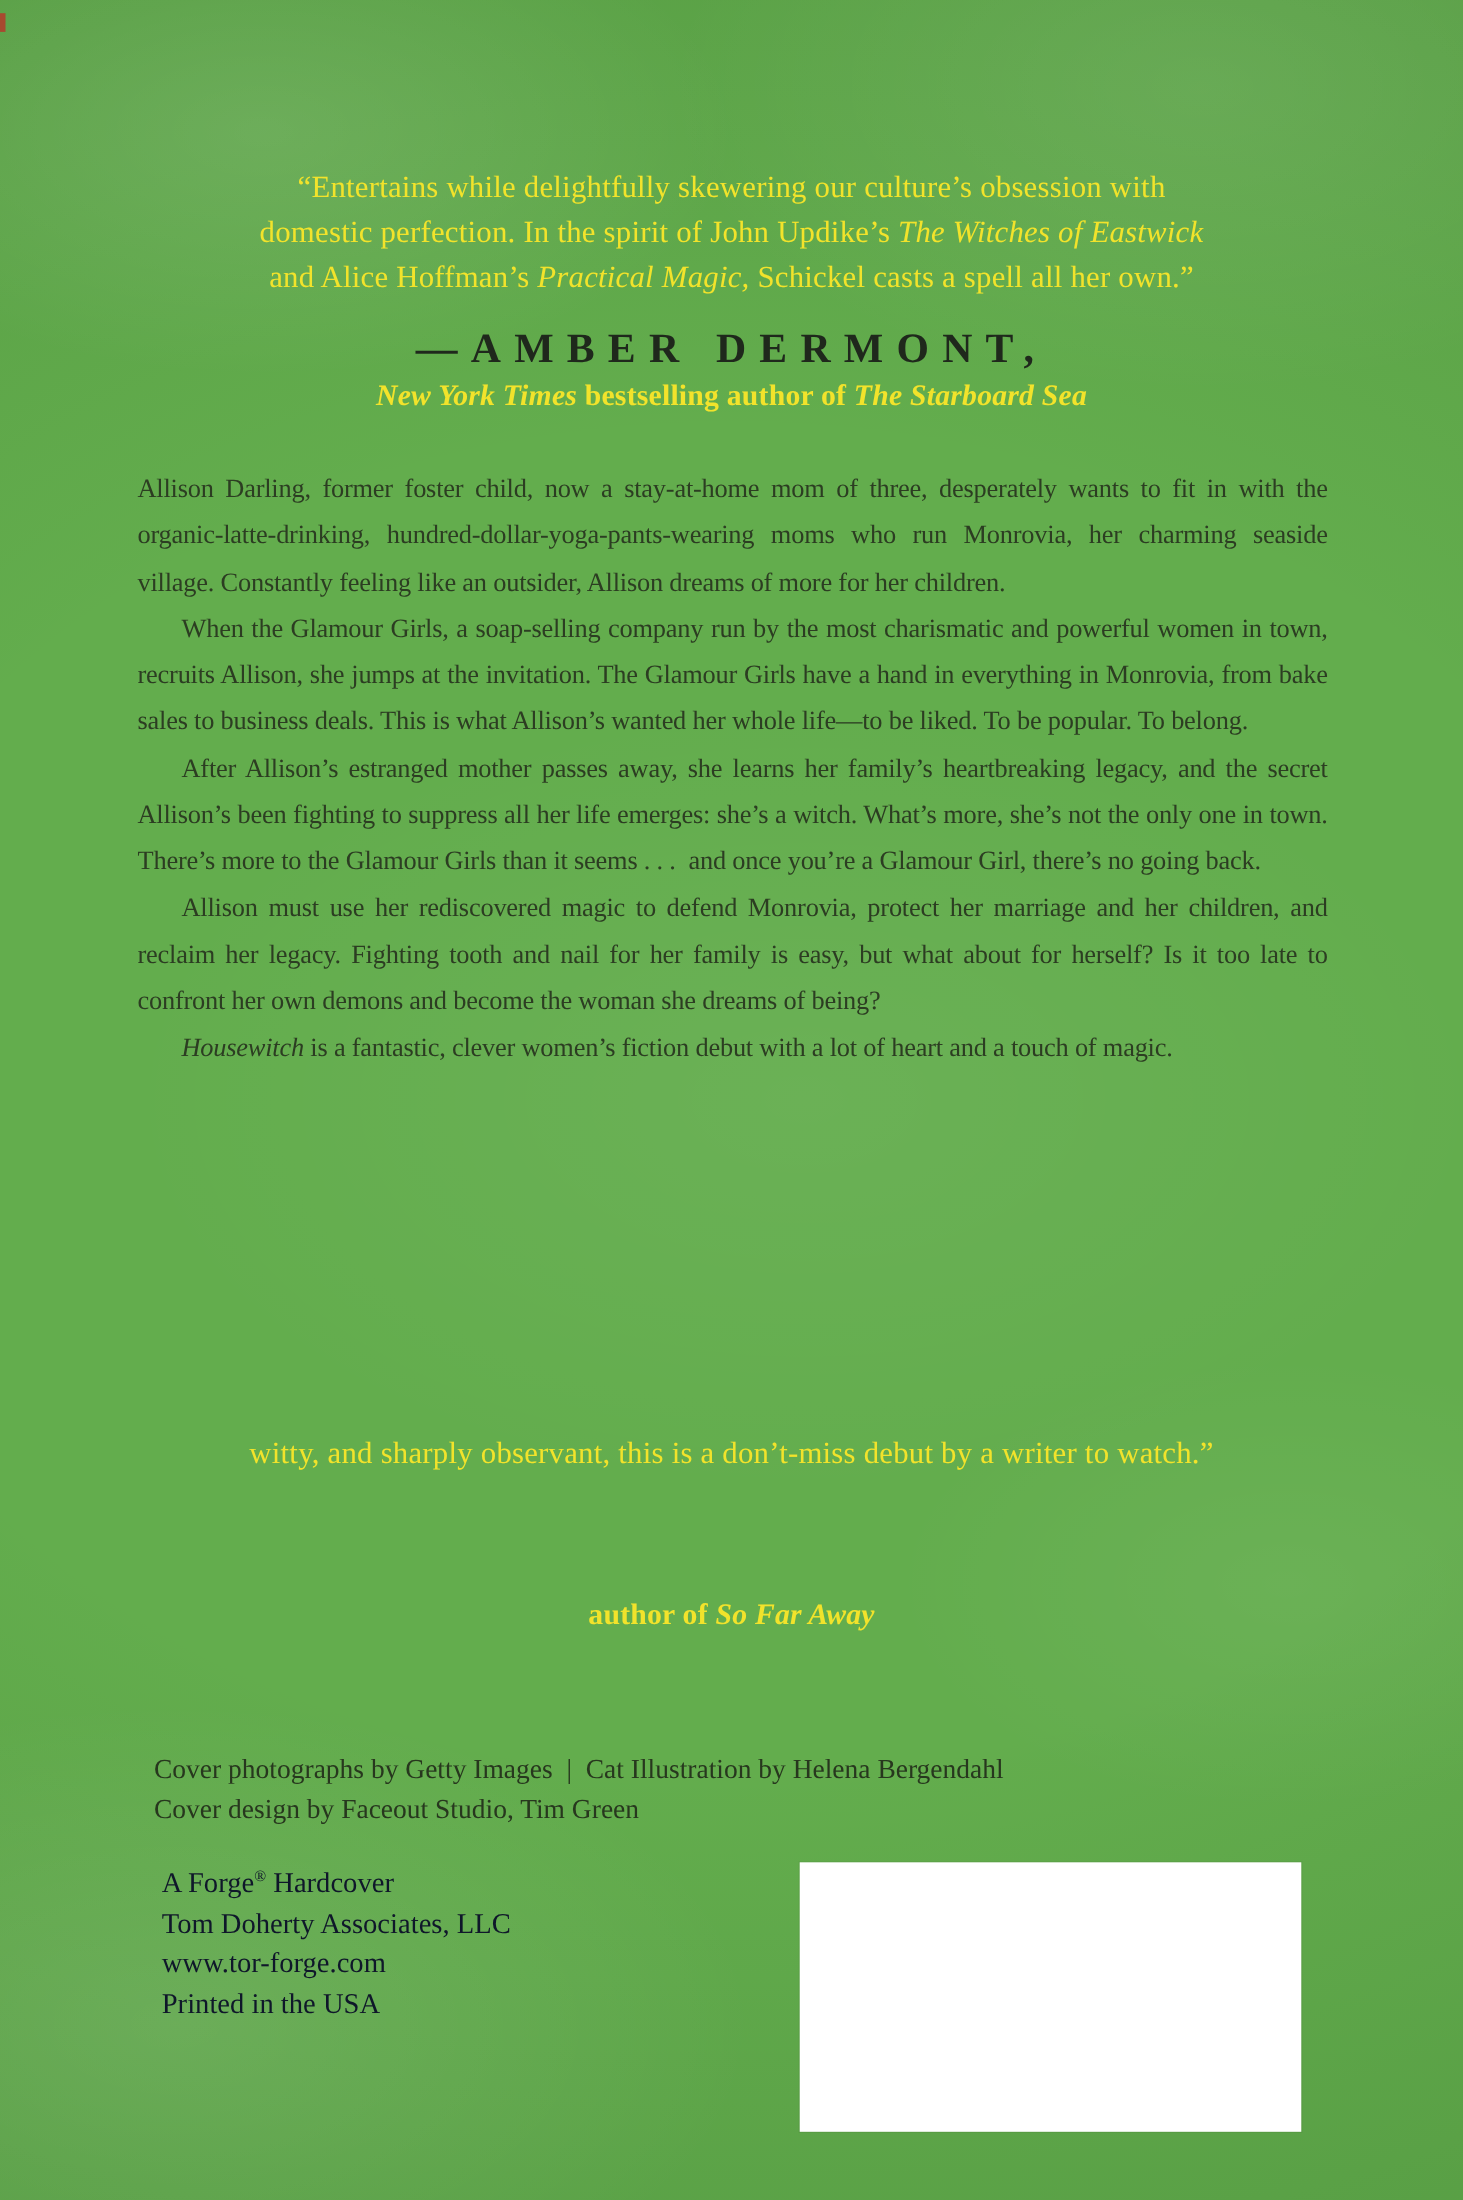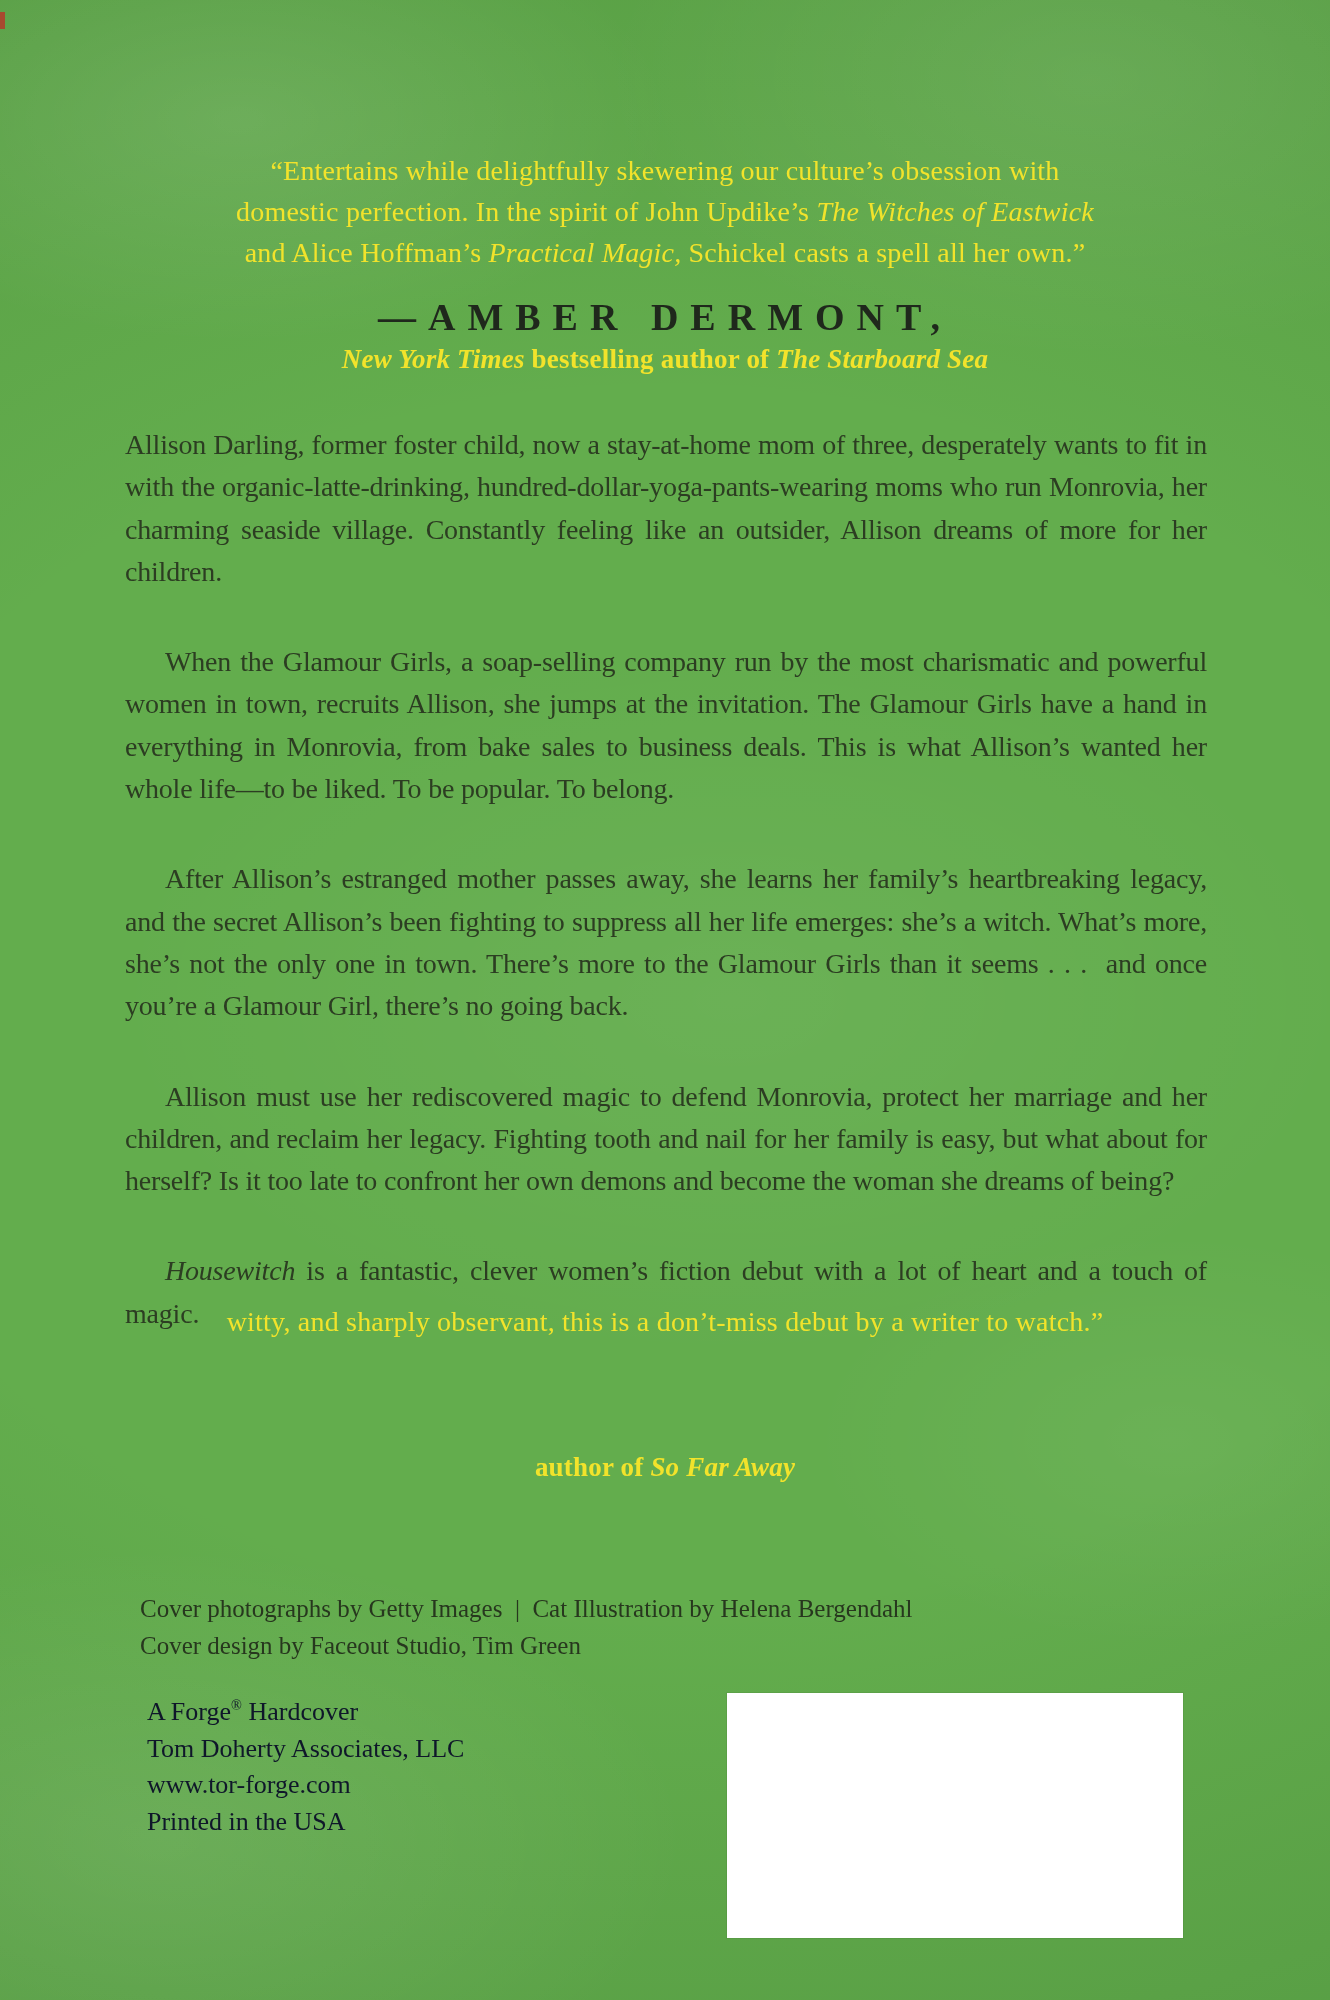--- a/index.html
+++ b/index.html
@@ -25,25 +25,25 @@
     letter-spacing:.2px;
   }
   .attr-name{
     color:#1f281c;font-weight:bold;font-size:38px;letter-spacing:12px;
   }
   .attr-sub{
     color:#f2e32b;font-weight:bold;font-size:27px;letter-spacing:.2px;
   }
   .synopsis{
     position:absolute;left:125px;width:1082px;top:424px;
-    color:#2c3d22;font-size:28px;line-height:42.3px;text-align:justify;
+    color:#2c3d22;font-size:24px;line-height:42.3px;text-align:justify;
     letter-spacing:-.2px;
   }
   .synopsis p{margin:0;}
-  .synopsis p.indent{text-indent:40px;margin-top:48px;}
+  .synopsis p.indent{text-indent:40px;}
   .credits{
     position:absolute;left:140px;top:1590px;
     color:#27371e;font-size:25px;line-height:37px;text-align:left;
   }
   .publisher{
     position:absolute;left:147px;top:1694px;
     color:#0f172a;font-size:26px;line-height:36.5px;text-align:left;
   }
   .barcode-box{
     position:absolute;left:727px;top:1693px;width:456px;height:245px;

